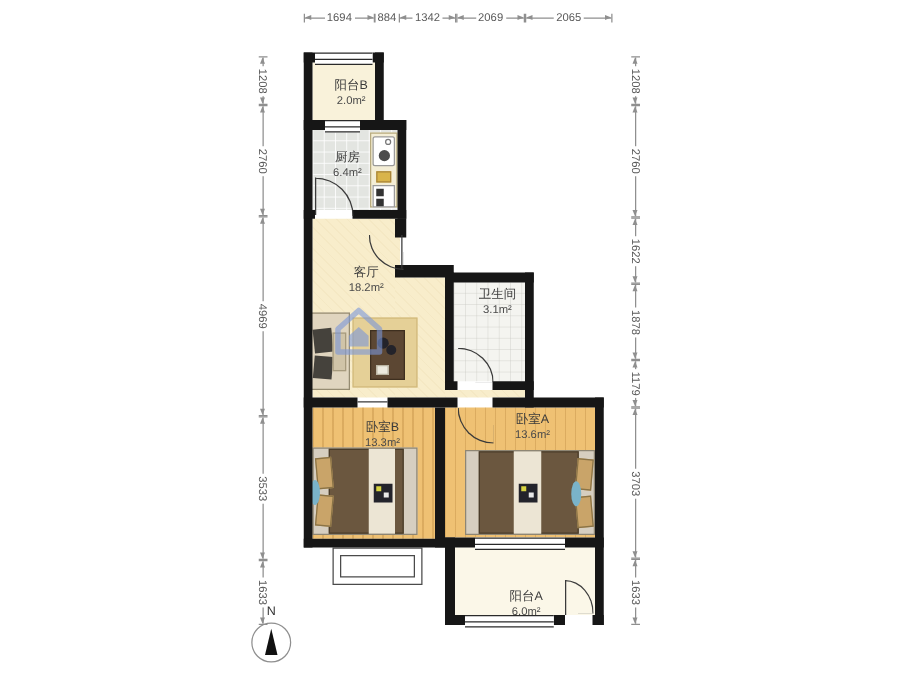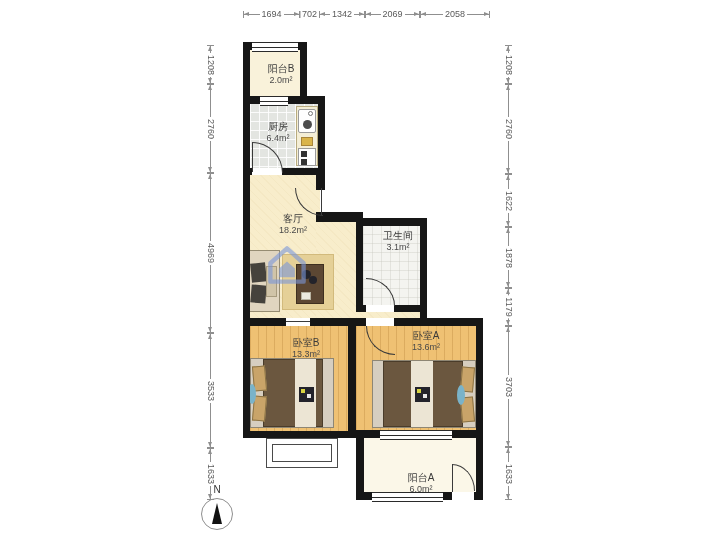--- a/index.html
+++ b/index.html
@@ -84,39 +84,39 @@
   <div class="dim dim-h" style="left:243px;top:8px;width:57px">
       <span class="line"></span>
       <span class="t1"></span>
       <span class="t2"></span>
       <span class="dim-label">1694</span>
     </div>
   <div class="dim dim-h" style="left:300px;top:8px;width:19px">
       <span class="line"></span>
       <span class="t1"></span>
       <span class="t2"></span>
-      <span class="dim-label">702</span>
+      <span class="dim-label">884</span>
     </div>
   <div class="dim dim-h" style="left:319px;top:8px;width:46px">
       <span class="line"></span>
       <span class="t1"></span>
       <span class="t2"></span>
       <span class="dim-label">1342</span>
     </div>
   <div class="dim dim-h" style="left:365px;top:8px;width:55px">
       <span class="line"></span>
       <span class="t1"></span>
       <span class="t2"></span>
       <span class="dim-label">2069</span>
     </div>
   <div class="dim dim-h" style="left:420px;top:8px;width:70px">
       <span class="line"></span>
       <span class="t1"></span>
       <span class="t2"></span>
-      <span class="dim-label">2058</span>
+      <span class="dim-label">2065</span>
     </div>
 
 
   <div class="dim dim-v" style="left:204px;top:45px;height:39px">
       <span class="line"></span>
       <span class="t1"></span>
       <span class="t2"></span>
       <span class="dim-label">1208</span>
     </div>
   <div class="dim dim-v" style="left:204px;top:84px;height:89px">

